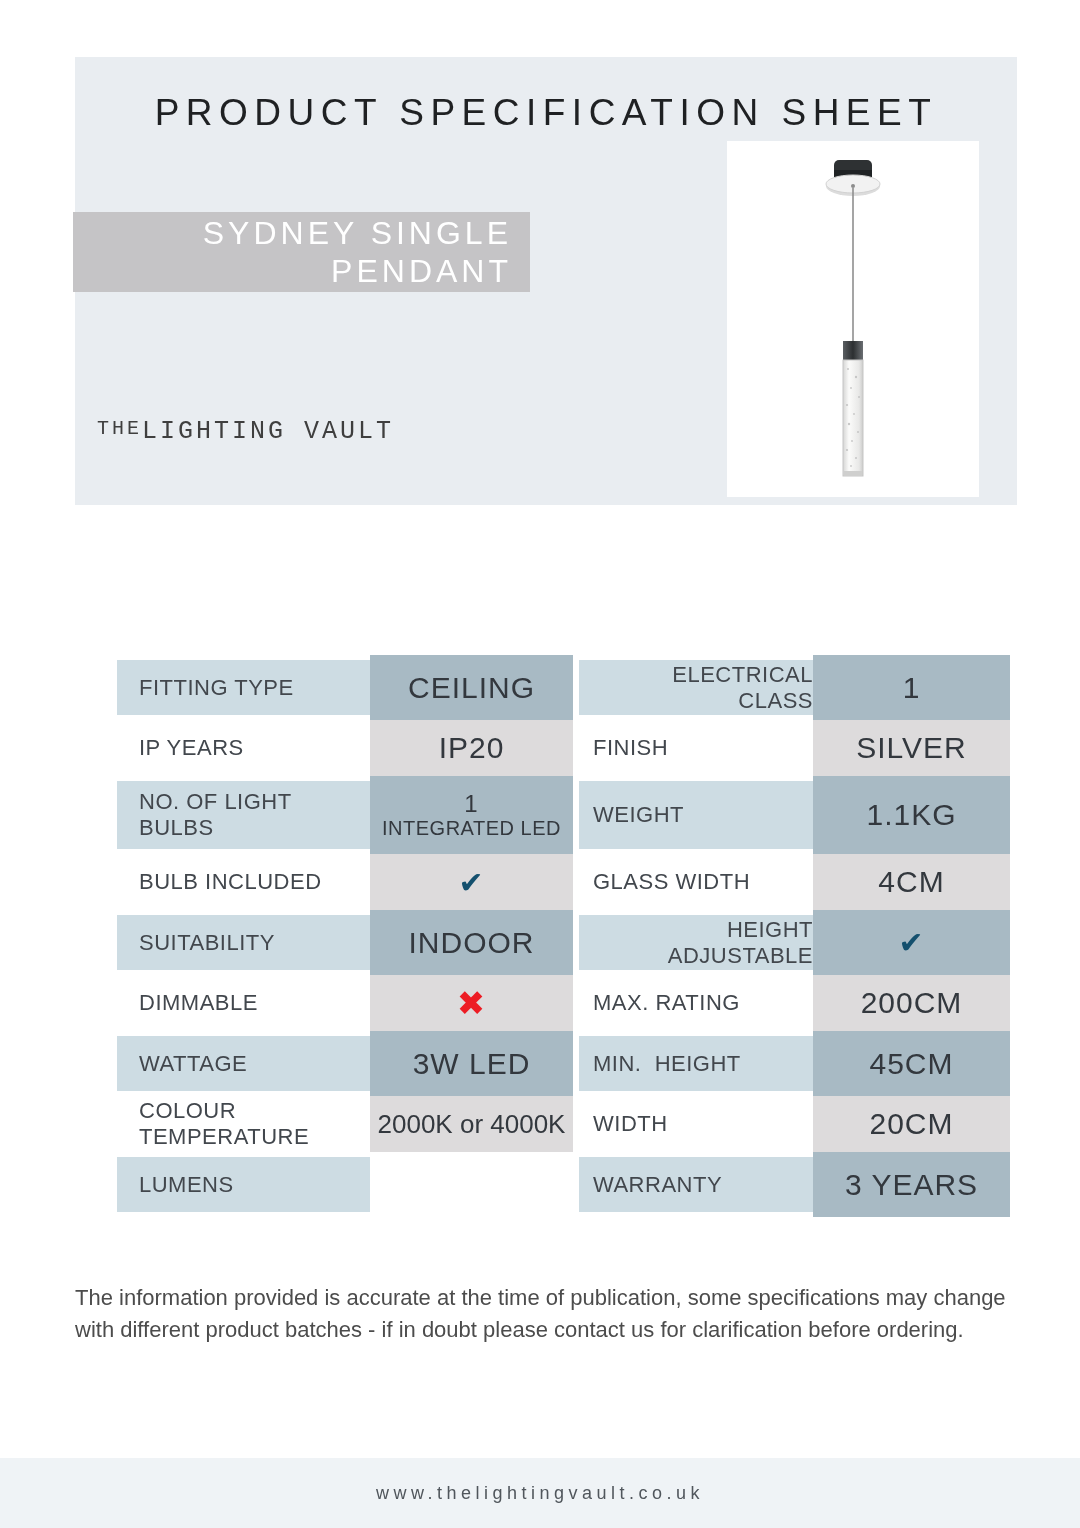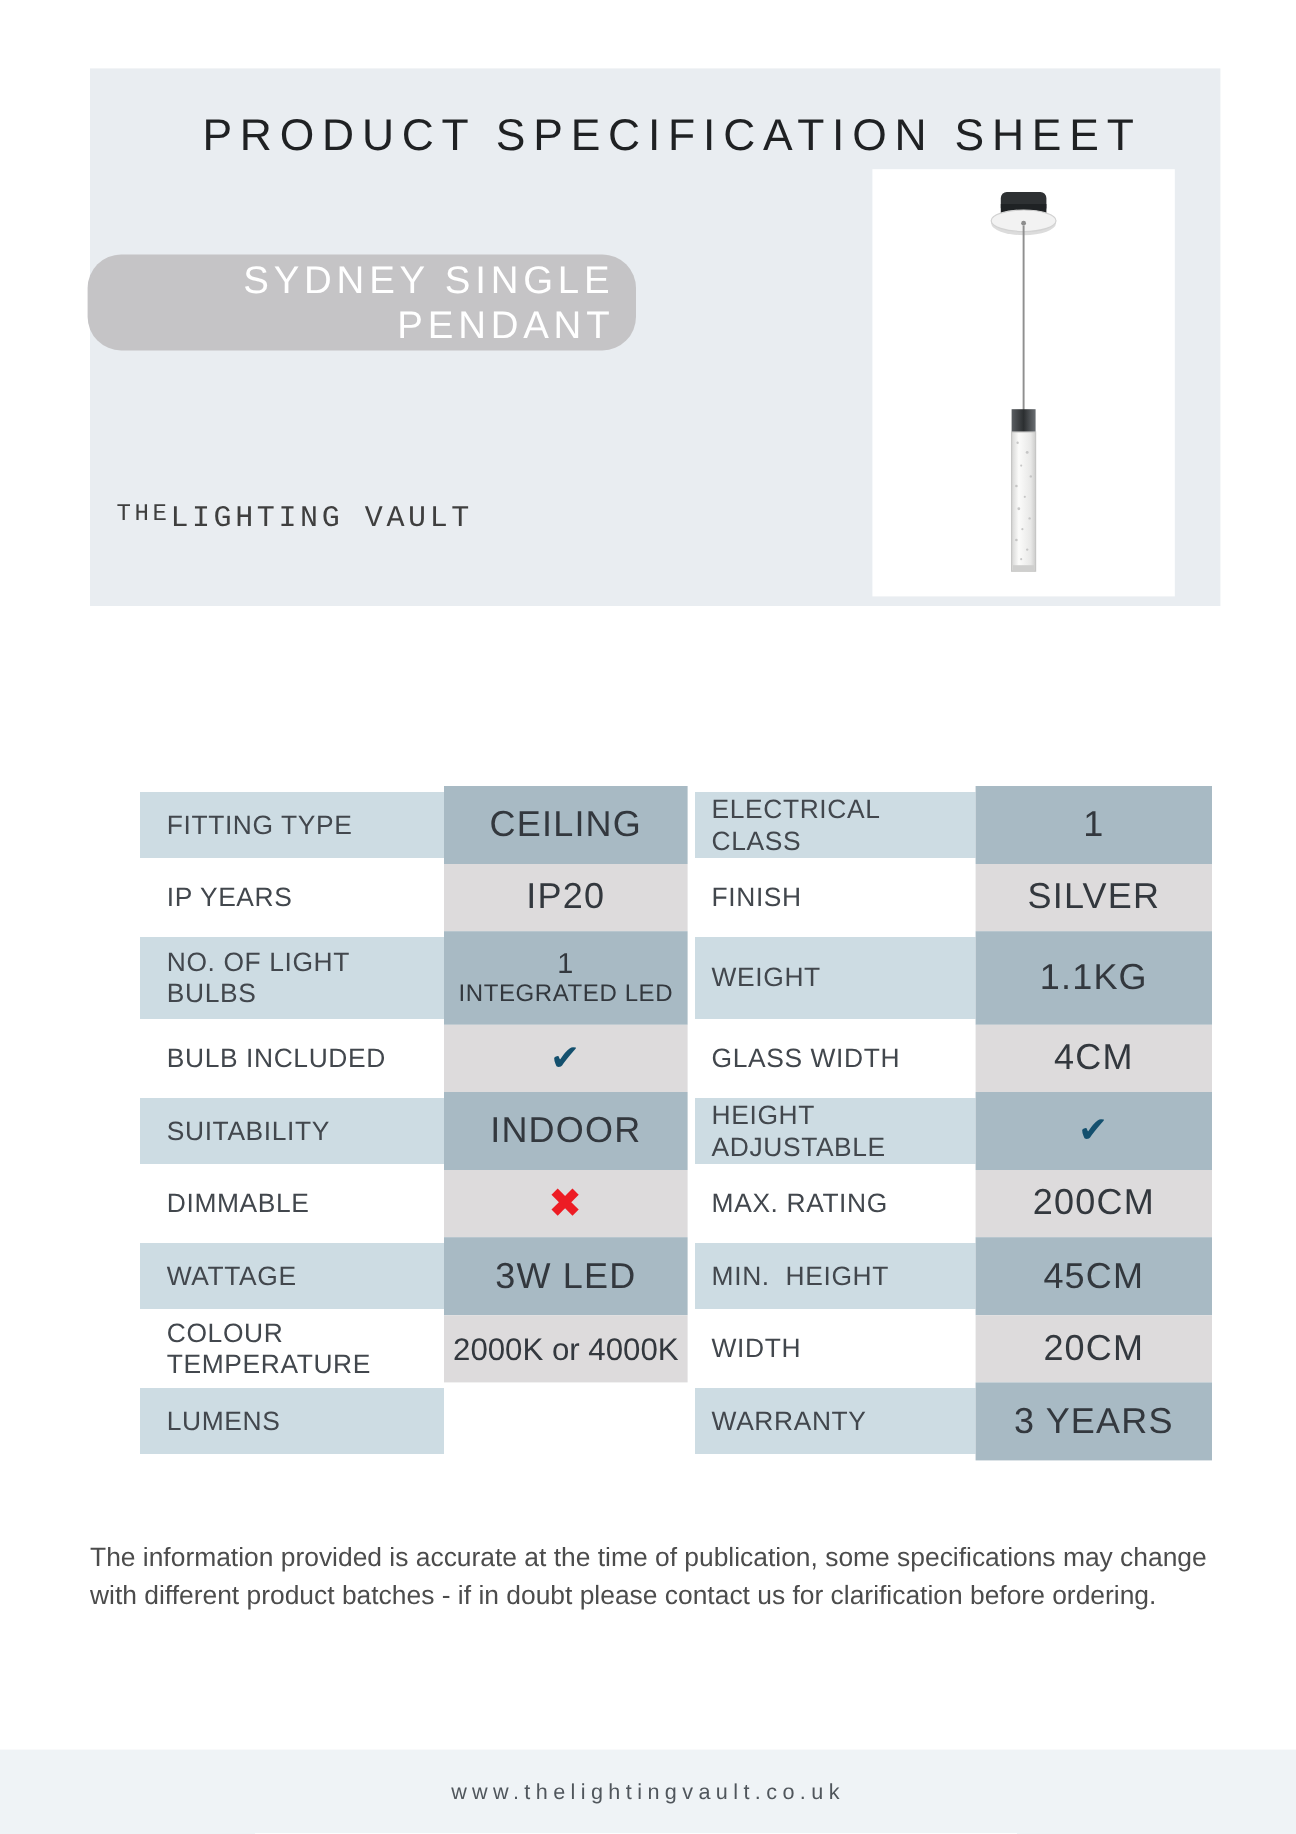--- a/index.html
+++ b/index.html
@@ -8,27 +8,27 @@
     font-family:"Liberation Sans","DejaVu Sans",sans-serif;
   }
   
   .header-block{
     position:absolute;left:75px;top:57px;width:942px;height:448px;
     background:var(--header_bg,#e9edf1);
   }
   .title{
     position:absolute;left:75px;top:92px;width:942px;margin:0;
     text-align:center;font-size:37px;font-weight:400;letter-spacing:6.5px;
-    color:var(--title_text,#1f2123);white-space:nowrap;padding-left:14px;
+    color:var(--title_text,#1f2123);white-space:nowrap;
   }
   .banner{
     position:absolute;left:73px;top:212px;width:457px;height:80px;box-sizing:border-box;
     background:var(--banner_bg,#c5c4c6);color:#ffffff;
     display:flex;flex-direction:column;justify-content:center;align-items:flex-end;
-    padding-right:18px;font-size:32px;font-weight:300;letter-spacing:4px;line-height:38px;border-radius:28px;
+    padding-right:18px;font-size:32px;font-weight:300;letter-spacing:4px;line-height:38px;
   }
   .logo{
     position:absolute;left:97px;top:416px;
     font-family:Liberation Mono, monospace;color:#3f3f3f;
     display:flex;flex-direction:row;text-align:center;
   }
   .logo .logo-the{font-size:20px;letter-spacing:3px;line-height:26px;}
   .logo .logo-lv{font-size:25px;letter-spacing:3px;line-height:32px;}
   .product-image{
     position:absolute;left:727px;top:141px;width:252px;height:356px;background:#ffffff;
@@ -37,21 +37,21 @@
   .spec-table{position:absolute;top:655px;display:flex;flex-direction:column;}
   .spec-table.lt{left:75px;}
   .spec-table.rt{left:579px;}
   .row{display:flex;height:56px;}
   .row:nth-child(odd){height:65px;}
   .row.tall{height:78px;}
   .cell{display:flex;align-items:center;box-sizing:border-box;}
   .label{padding:5px 0;background-clip:content-box;}
   .lt .label{width:295px;padding-left:42px;}
   .lt .value{width:203px;}
-  .rt .label{width:234px;}
+  .rt .label{width:234px;text-align:right;}
   .rt .value{width:197px;}
   .label > span{
     padding-left:22px;font-size:22px;letter-spacing:0.5px;
     color:var(--label_text,#42474d);white-space:pre-wrap;
   }
   .rt .label > span{padding-left:14px;}
   .value{justify-content:center;text-align:center;font-size:30px;letter-spacing:1px;
     color:var(--value_text,#33383e);}
   .row:nth-child(odd) .label{background-color:var(--label_blue,#cddce3);}
   .row:nth-child(odd) .value{background-color:var(--value_dark,#a8bac4);}

